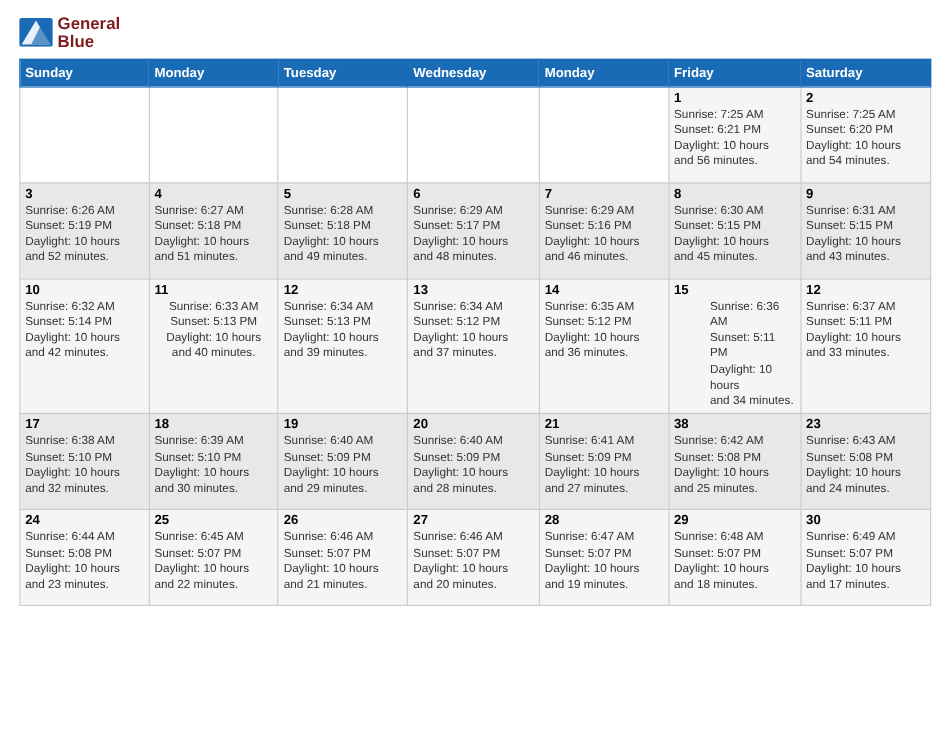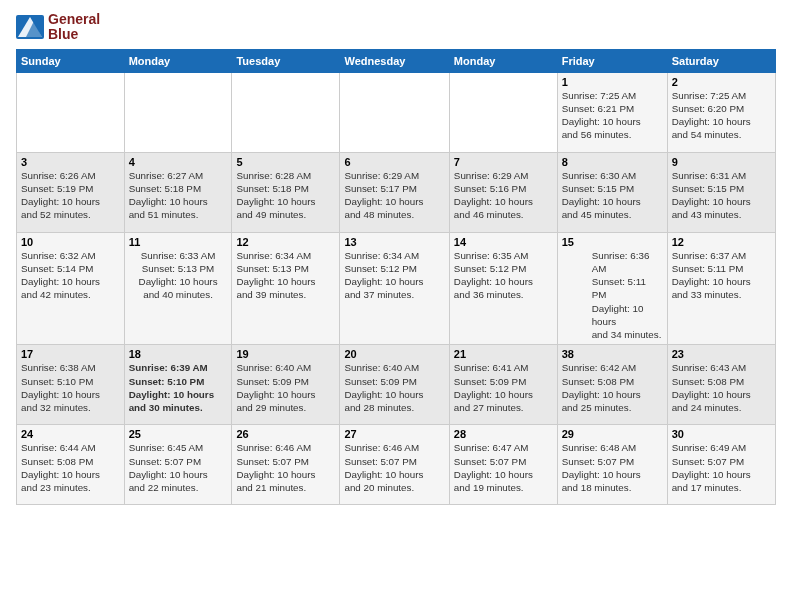--- a/index.html
+++ b/index.html
@@ -253,21 +253,21 @@
         <tr>
           <td>
             <span class="day-num">17</span>
             <div class="day-info" style="white-space: pre-line;">Sunrise: 6:38 AM
 Sunset: 5:10 PM
 Daylight: 10 hours
 and 32 minutes.</div>
           </td>
           <td>
             <span class="day-num">18</span>
-            <div class="day-info" style="white-space: pre-line; font-weight: bold;">Sunrise: 6:39 AM
+            <div class="day-info" style="white-space: pre-line;">Sunrise: 6:39 AM
 Sunset: 5:10 PM
 Daylight: 10 hours
 and 30 minutes.</div>
           </td>
           <td>
             <span class="day-num">19</span>
             <div class="day-info" style="white-space: pre-line;">Sunrise: 6:40 AM
 Sunset: 5:09 PM
 Daylight: 10 hours
 and 29 minutes.</div>

